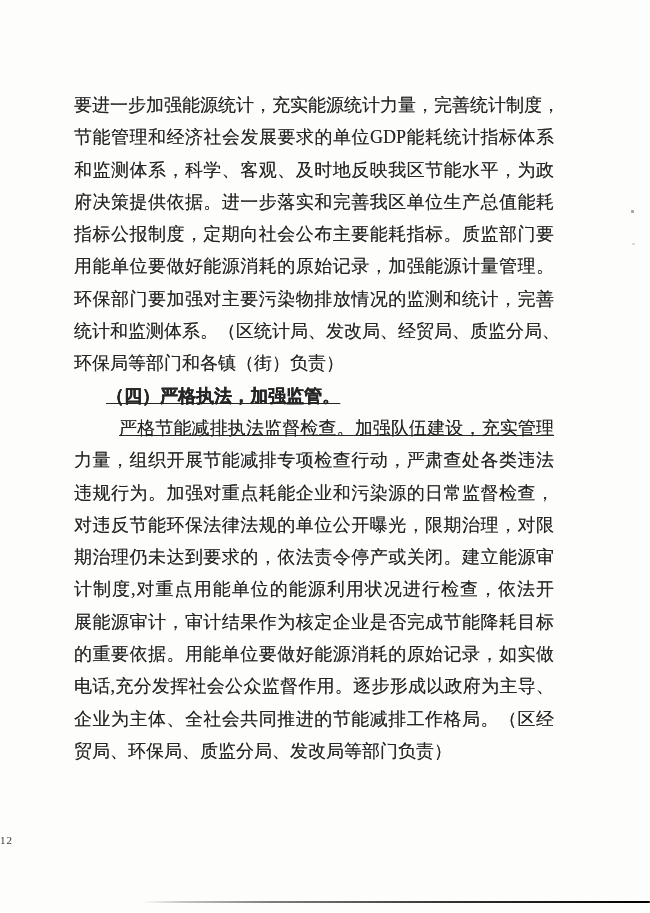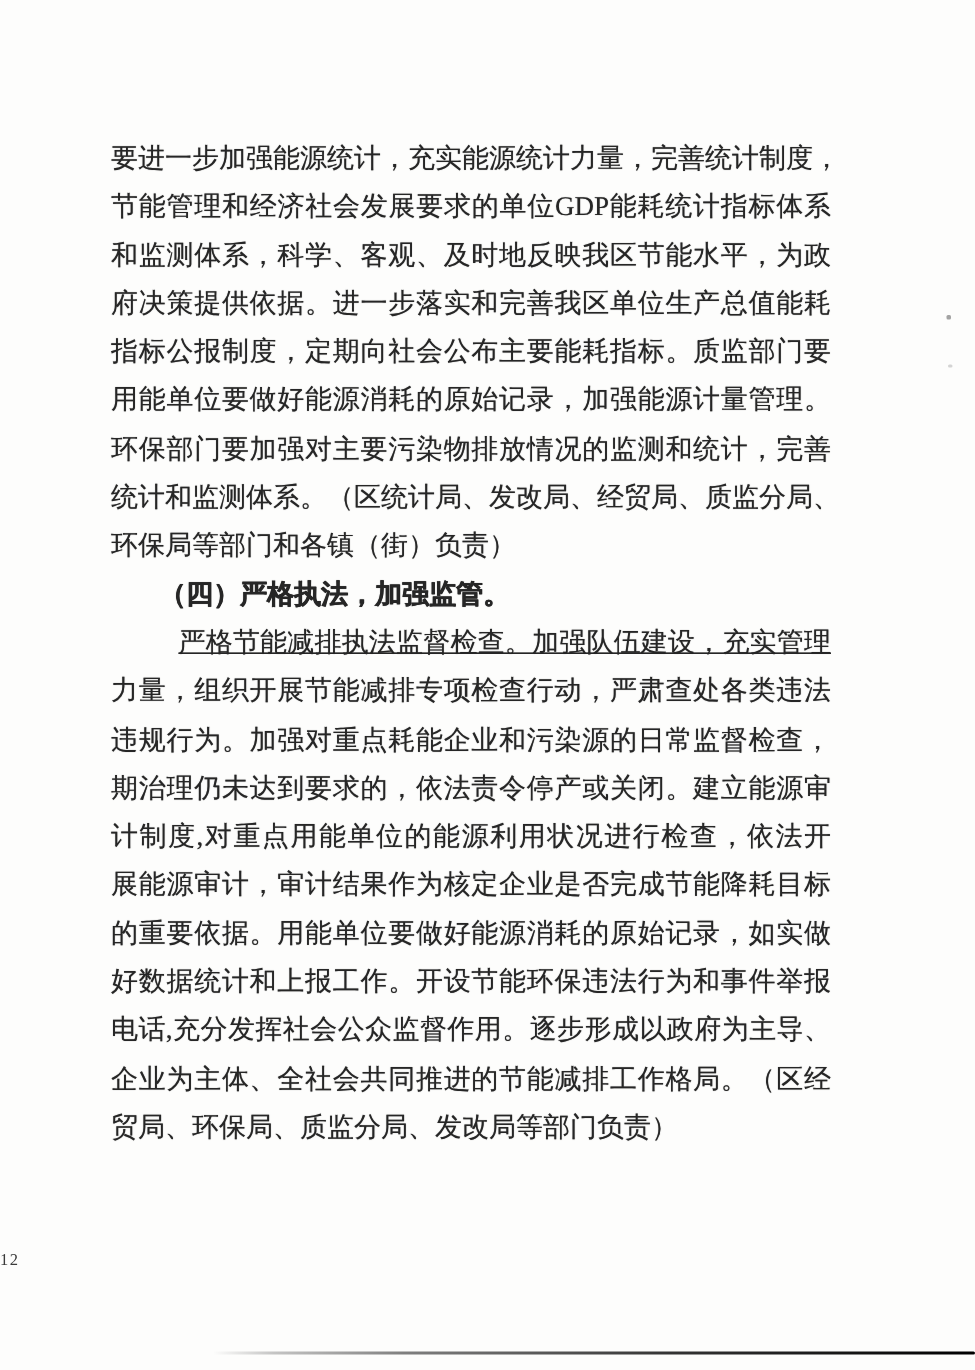--- a/index.html
+++ b/index.html
@@ -34,20 +34,21 @@
     letter-spacing: 0px;
     text-shadow: 0 0 0.6px rgba(45,45,45,0.65);
   }
   .line.just {
     text-align-last: justify;
   }
   .line.heading {
     font-weight: bold;
     padding-left: 32px;
     text-shadow: 0.3px 0 0 #262626, 0 0 0.6px rgba(45,45,45,0.7);
+    text-decoration: underline;
   }
   .line.first-indent {
     padding-left: 45px;
     text-decoration: underline;
   }
   .page-number {
     position: absolute;
     left: 0;
     top: 834px;
     width: 646px;
@@ -91,25 +92,25 @@
       <div class="line just">府决策提供依据。进一步落实和完善我区单位生产总值能耗</div>
       <div class="line just">指标公报制度，定期向社会公布主要能耗指标。质监部门要</div>
       <div class="line just">用能单位要做好能源消耗的原始记录，加强能源计量管理。</div>
       <div class="line just">环保部门要加强对主要污染物排放情况的监测和统计，完善</div>
       <div class="line just">统计和监测体系。（区统计局、发改局、经贸局、质监分局、</div>
       <div class="line">环保局等部门和各镇（街）负责）</div>
       <div class="line heading">（四）严格执法，加强监管。</div>
       <div class="line just first-indent">严格节能减排执法监督检查。加强队伍建设，充实管理</div>
       <div class="line just">力量，组织开展节能减排专项检查行动，严肃查处各类违法</div>
       <div class="line just">违规行为。加强对重点耗能企业和污染源的日常监督检查，</div>
+      <div class="line just">对违反节能环保法律法规的单位公开曝光，限期治理，对限</div>
       <div class="line just">期治理仍未达到要求的，依法责令停产或关闭。建立能源审</div>
       <div class="line just">计制度,对重点用能单位的能源利用状况进行检查，依法开</div>
       <div class="line just">展能源审计，审计结果作为核定企业是否完成节能降耗目标</div>
       <div class="line just">的重要依据。用能单位要做好能源消耗的原始记录，如实做</div>
-      <div class="line just">好数据统计和上报工作。开设节能环保违法行为和事件举报</div>
       <div class="line just">电话,充分发挥社会公众监督作用。逐步形成以政府为主导、</div>
       <div class="line just">企业为主体、全社会共同推进的节能减排工作格局。（区经</div>
       <div class="line">贸局、环保局、质监分局、发改局等部门负责）</div>
     </div>
 
   <div class="page-number">12</div>
 
   <div class="scan-line"></div>
   <div class="speck s1"></div>
   <div class="speck s2"></div>

